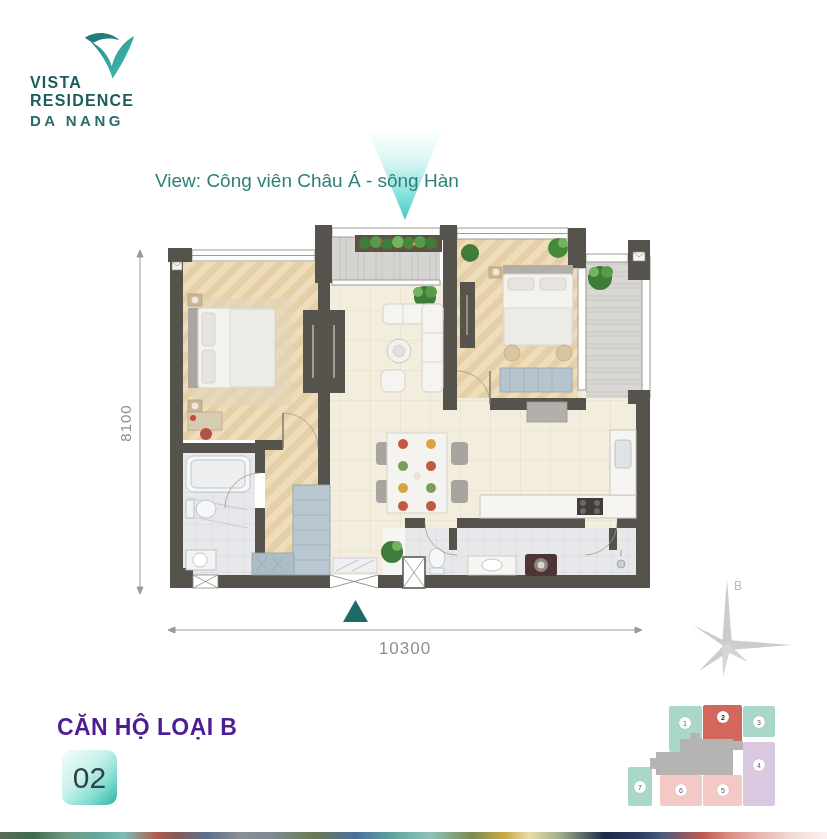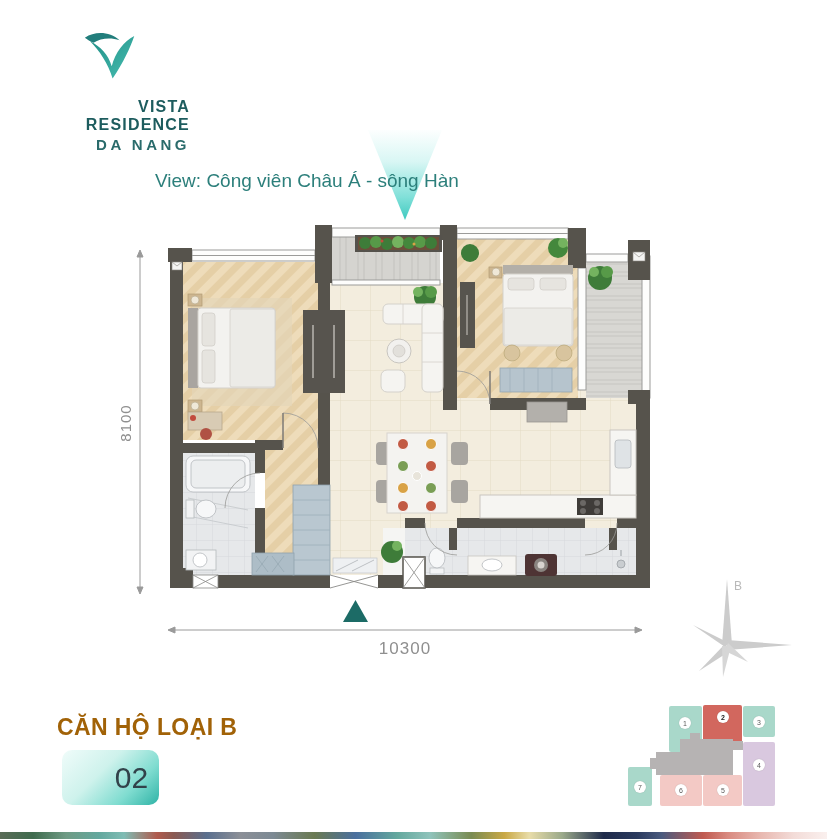--- a/index.html
+++ b/index.html
@@ -1,34 +1,34 @@
 <!DOCTYPE html>
 <html><head>
 <meta charset="utf-8">
 <style>
   html,body{margin:0;padding:0;background:#ffffff;}
   .canvas{position:relative;width:827px;height:839px;background:#ffffff;overflow:hidden;
           font-family:"Liberation Sans","DejaVu Sans",sans-serif;}
   .abs{position:absolute;}
   
-  .brand{left:30px;top:32px;width:160px;text-align:right;}
+  .brand{left:30px;top:8px;width:160px;text-align:left;}
   .brand-name{margin-top:66px;font-size:16px;font-weight:700;color:#1d5c5e;letter-spacing:1.2px;}
   .brand-city{font-size:15px;font-weight:600;color:#2a6b6b;letter-spacing:3.5px;margin-top:2px;}
   .bird{left:84px;top:26px;}
   
   .view-arrow{left:368px;top:130px;width:74px;height:90px;
     background:linear-gradient(180deg,rgba(205,244,241,0.05) 0%,rgba(170,236,231,0.45) 35%,rgba(96,216,207,0.8) 75%,#3ec9bf 100%);
     clip-path:polygon(0 0,100% 0,50% 100%);}
   .view-label{left:155px;top:170px;width:500px;font-size:19px;color:#2c7f7b;}
   
-  .unit-title{left:57px;top:714px;font-size:23px;font-weight:700;color:#a16207;letter-spacing:0.4px;}
+  .unit-title{left:57px;top:714px;font-size:23px;font-weight:700;color:#4c1d95;letter-spacing:0.4px;}
   .unit-badge{left:62px;top:750px;width:55px;height:55px;border-radius:10px;
     background:linear-gradient(135deg,#f0fcfa 0%,#cef2ec 40%,#7fdcd0 72%,#2fb3a6 100%);
     display:flex;align-items:center;justify-content:center;
-    font-size:30px;font-weight:500;color:#32424a;padding-left:42px;}
+    font-size:30px;font-weight:500;color:#32424a;}
   .unit-info{left:135px;top:752px;font-size:17px;color:#2c7f7b;line-height:25px;}
   
   .keyplan{left:620px;top:695px;width:165px;height:120px;}
   .kp{position:absolute;border-radius:2px;}
   .kp-circle{position:absolute;width:12px;height:12px;border-radius:50%;background:#ffffff;
     display:flex;align-items:center;justify-content:center;font-size:7px;color:#5a5a5a;
     box-shadow:0 0 1px rgba(0,0,0,.25);}
   .kp-circle.hl{font-weight:700;color:#1a1a1a;}
   
   .strip{left:0;top:832px;width:827px;height:7px;

